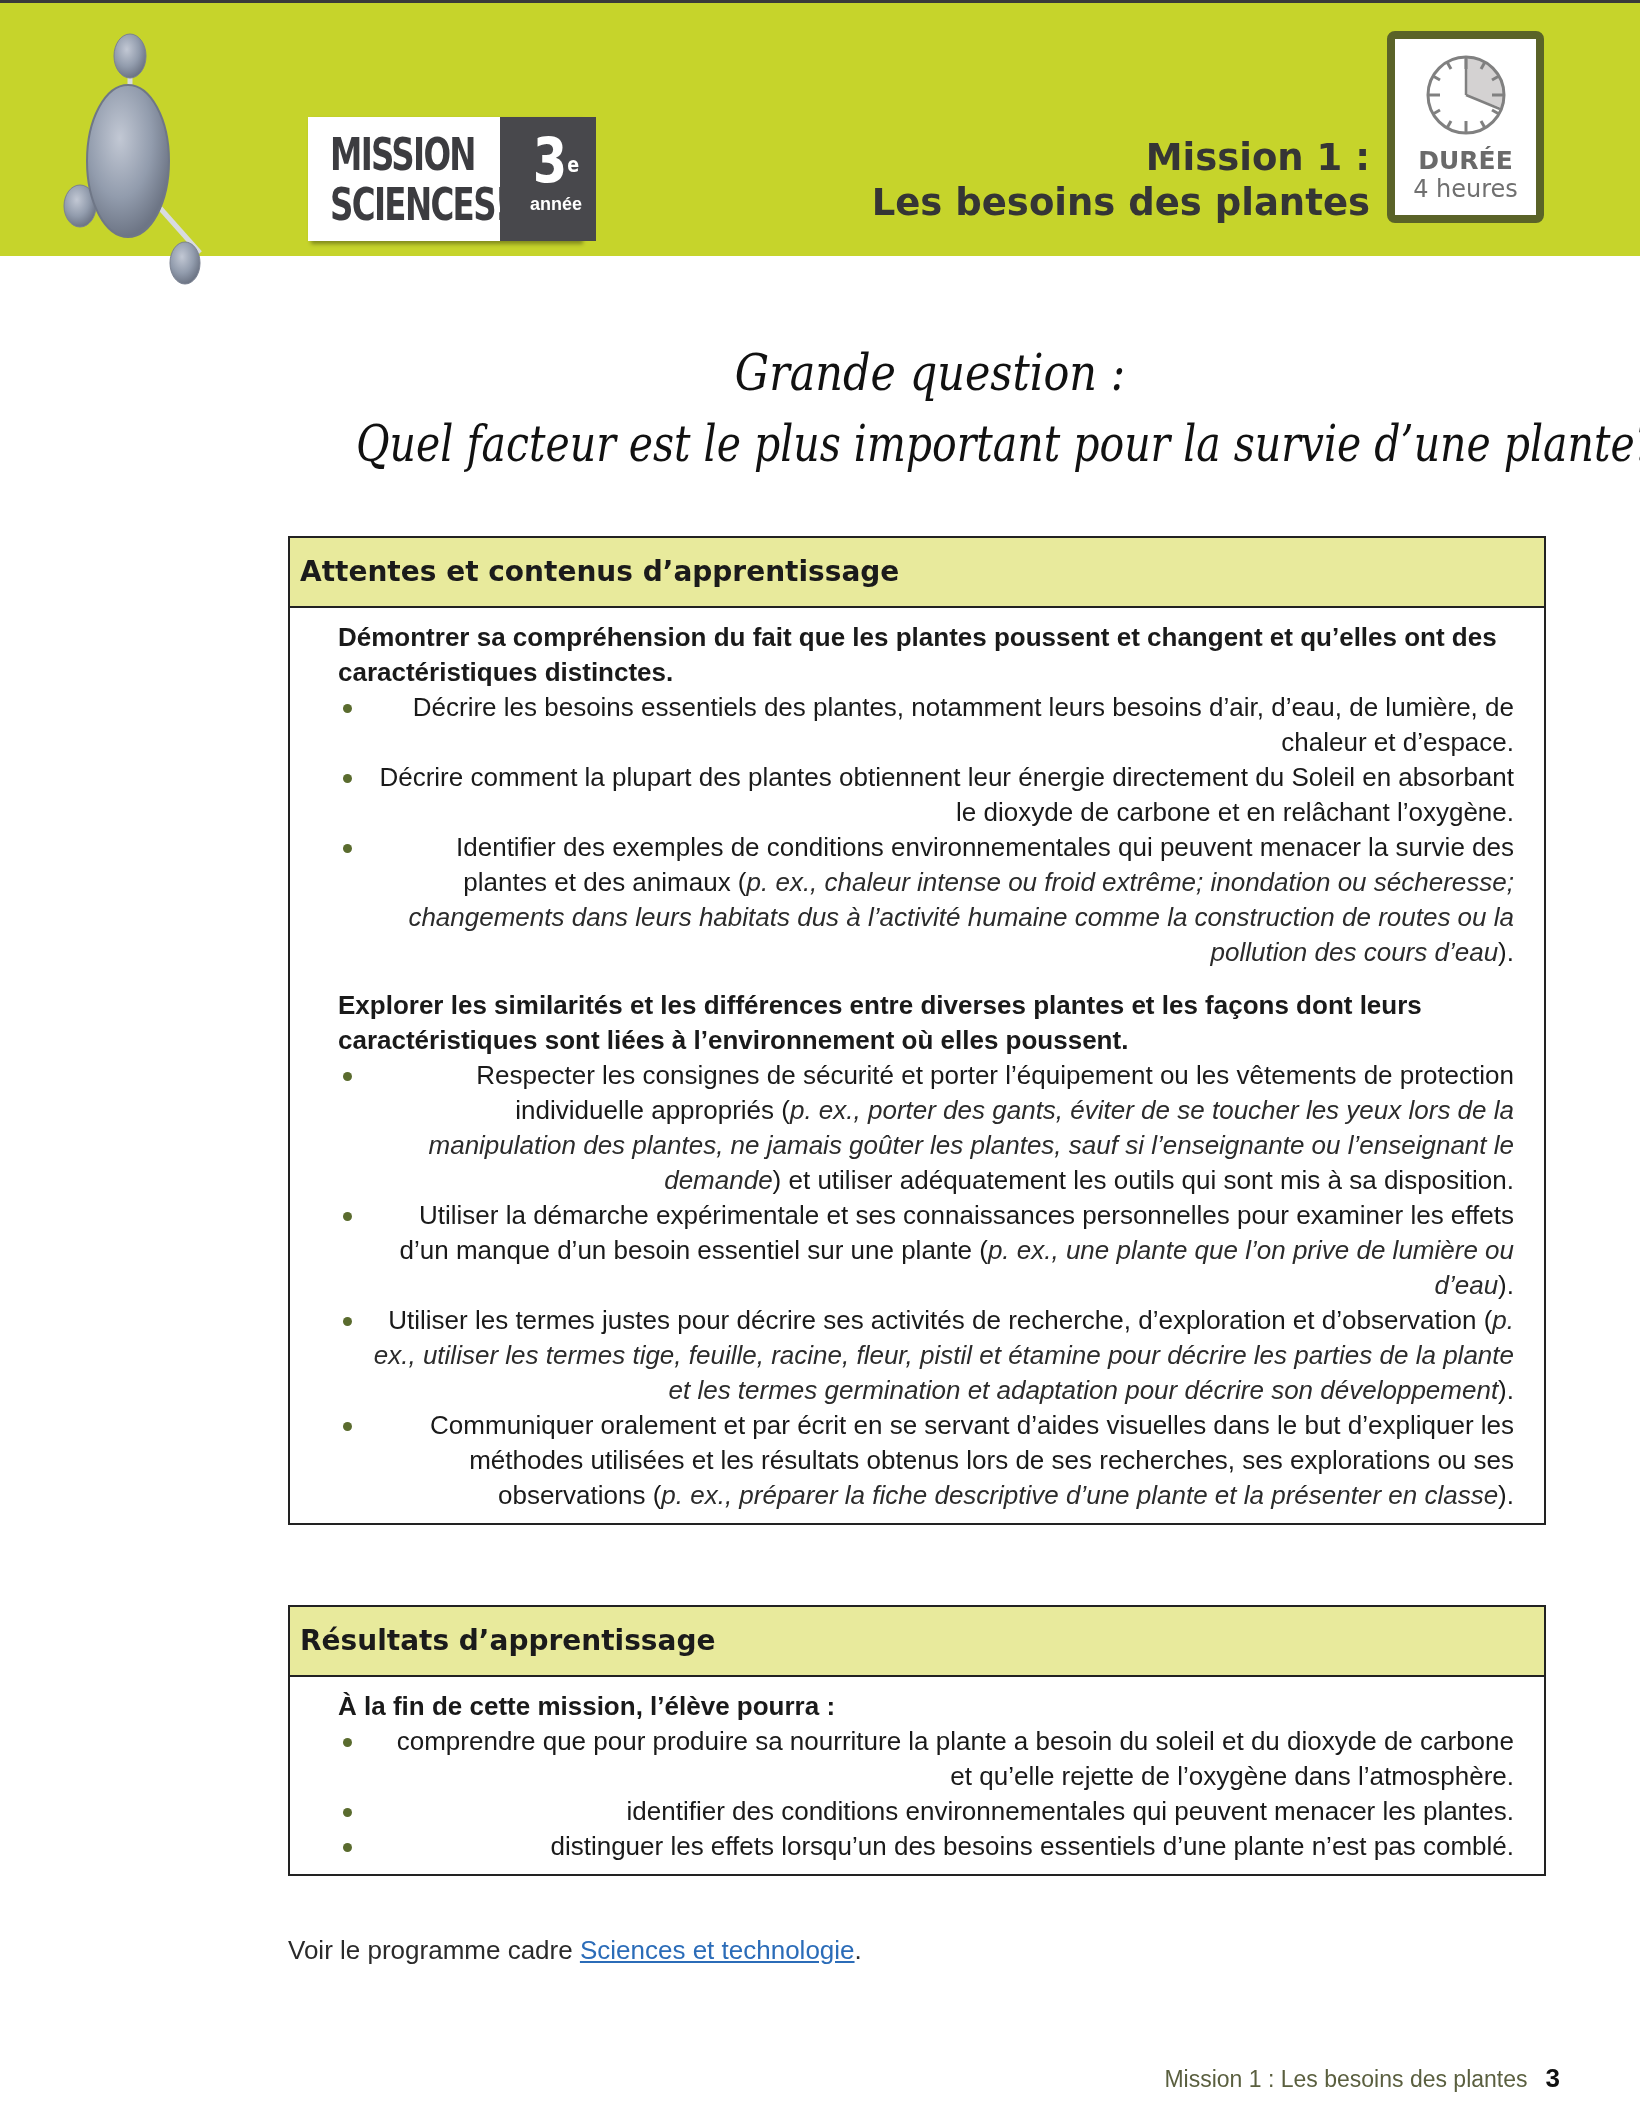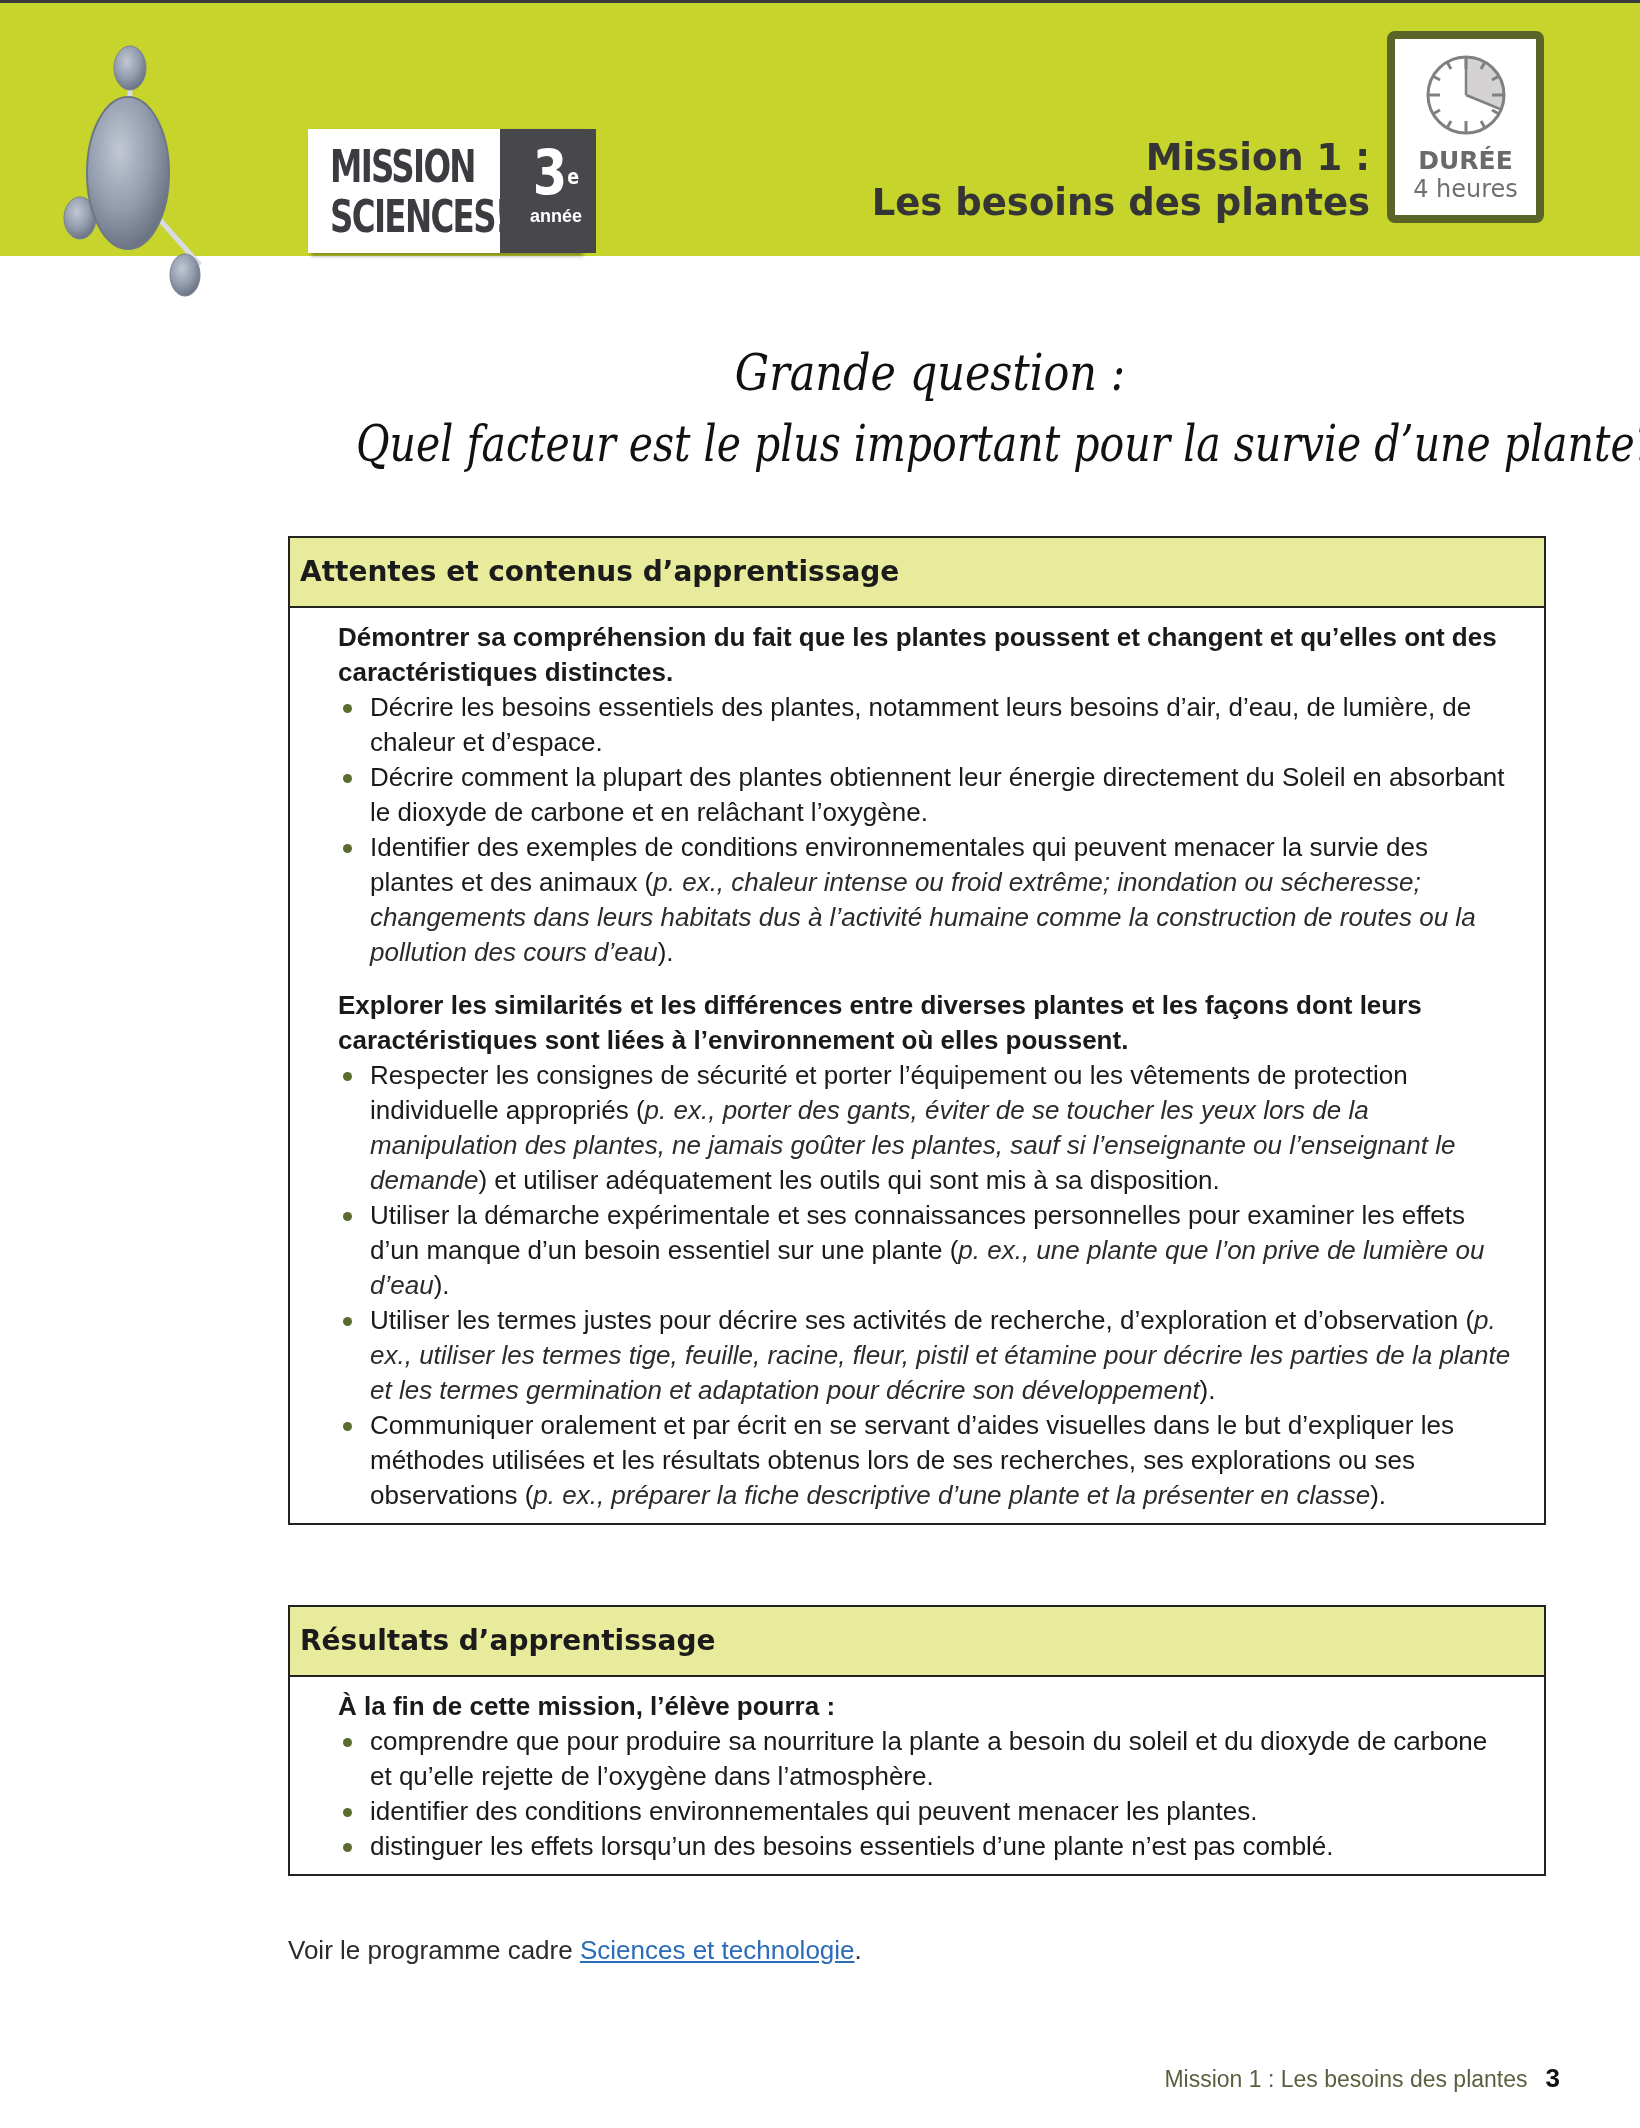--- a/index.html
+++ b/index.html
@@ -5,21 +5,21 @@
   html, body { margin: 0; padding: 0; }
   body {
     width: 1640px; height: 2128px; position: relative; background: #ffffff;
     font-family: "Liberation Sans", "DejaVu Sans", sans-serif; color: #1a1a1a;
     overflow: hidden;
   }
   .top-rule { position: absolute; left: 0; top: 0; width: 1640px; height: 3px; background: #3a3a3a; }
   .banner {
     position: absolute; left: 0; top: 3px; width: 1640px; height: 253px; background: #c6d42b;
   }
-  .logo { position: absolute; left: 50px; top: 40px; width: 500px; height: 260px; }
+  .logo { position: absolute; left: 50px; top: 28px; width: 500px; height: 260px; }
   .logo-box {
     position: absolute; left: 258px; top: 89px; width: 272px; height: 124px;
     background: #ffffff; box-shadow: 3px 3px 4px rgba(0,0,0,0.35);
   }
   .logo-text {
     position: absolute; left: 280px; top: 102px; width: 170px;
     font-family: "DejaVu Sans Condensed", "DejaVu Sans", sans-serif; font-weight: bold;
     font-size: 44px; line-height: 50px; color: #3c3c40; letter-spacing: -2px;
     transform: scaleX(0.82); transform-origin: left top; white-space: nowrap;
   }
@@ -55,21 +55,21 @@
     position: absolute; left: 288px; width: 1258px; border: 2px solid #222222; box-sizing: border-box;
     background: #ffffff;
   }
   .section-head {
     background: #e8ea9c; border-bottom: 2px solid #222222; height: 68px;
     font-family: "DejaVu Sans", sans-serif; font-weight: bold; font-size: 28px; color: #1b1b1b;
     line-height: 68px; padding-left: 10px;
   }
   .section-body { padding: 12px 30px 10px 48px; font-size: 26px; line-height: 35px; }
   .lead { font-weight: bold; margin: 0; }
-  ul.bullets { list-style: none; margin: 0 0 0 0; padding: 0; }
+  ul.bullets { list-style: none; margin: 0 0 0 0; padding: 0; text-align: right; }
   ul.bullets li { position: relative; padding-left: 32px; margin: 0; }
   ul.bullets li .dot {
     position: absolute; left: 5px; top: 14px; width: 9px; height: 9px; border-radius: 50%; background: #5a6b2e;
   }
   .ex { font-style: italic; color: #2b2b2b; }
   .gap { height: 18px; }
 
   .see-also { position: absolute; left: 288px; top: 1935px; font-size: 26px; color: #2a2a2a; }
   .see-also a { color: #2b6cb8; text-decoration: underline; }
   .footer { position: absolute; right: 80px; top: 2063px; font-size: 23px; color: #5a5f3f; }

